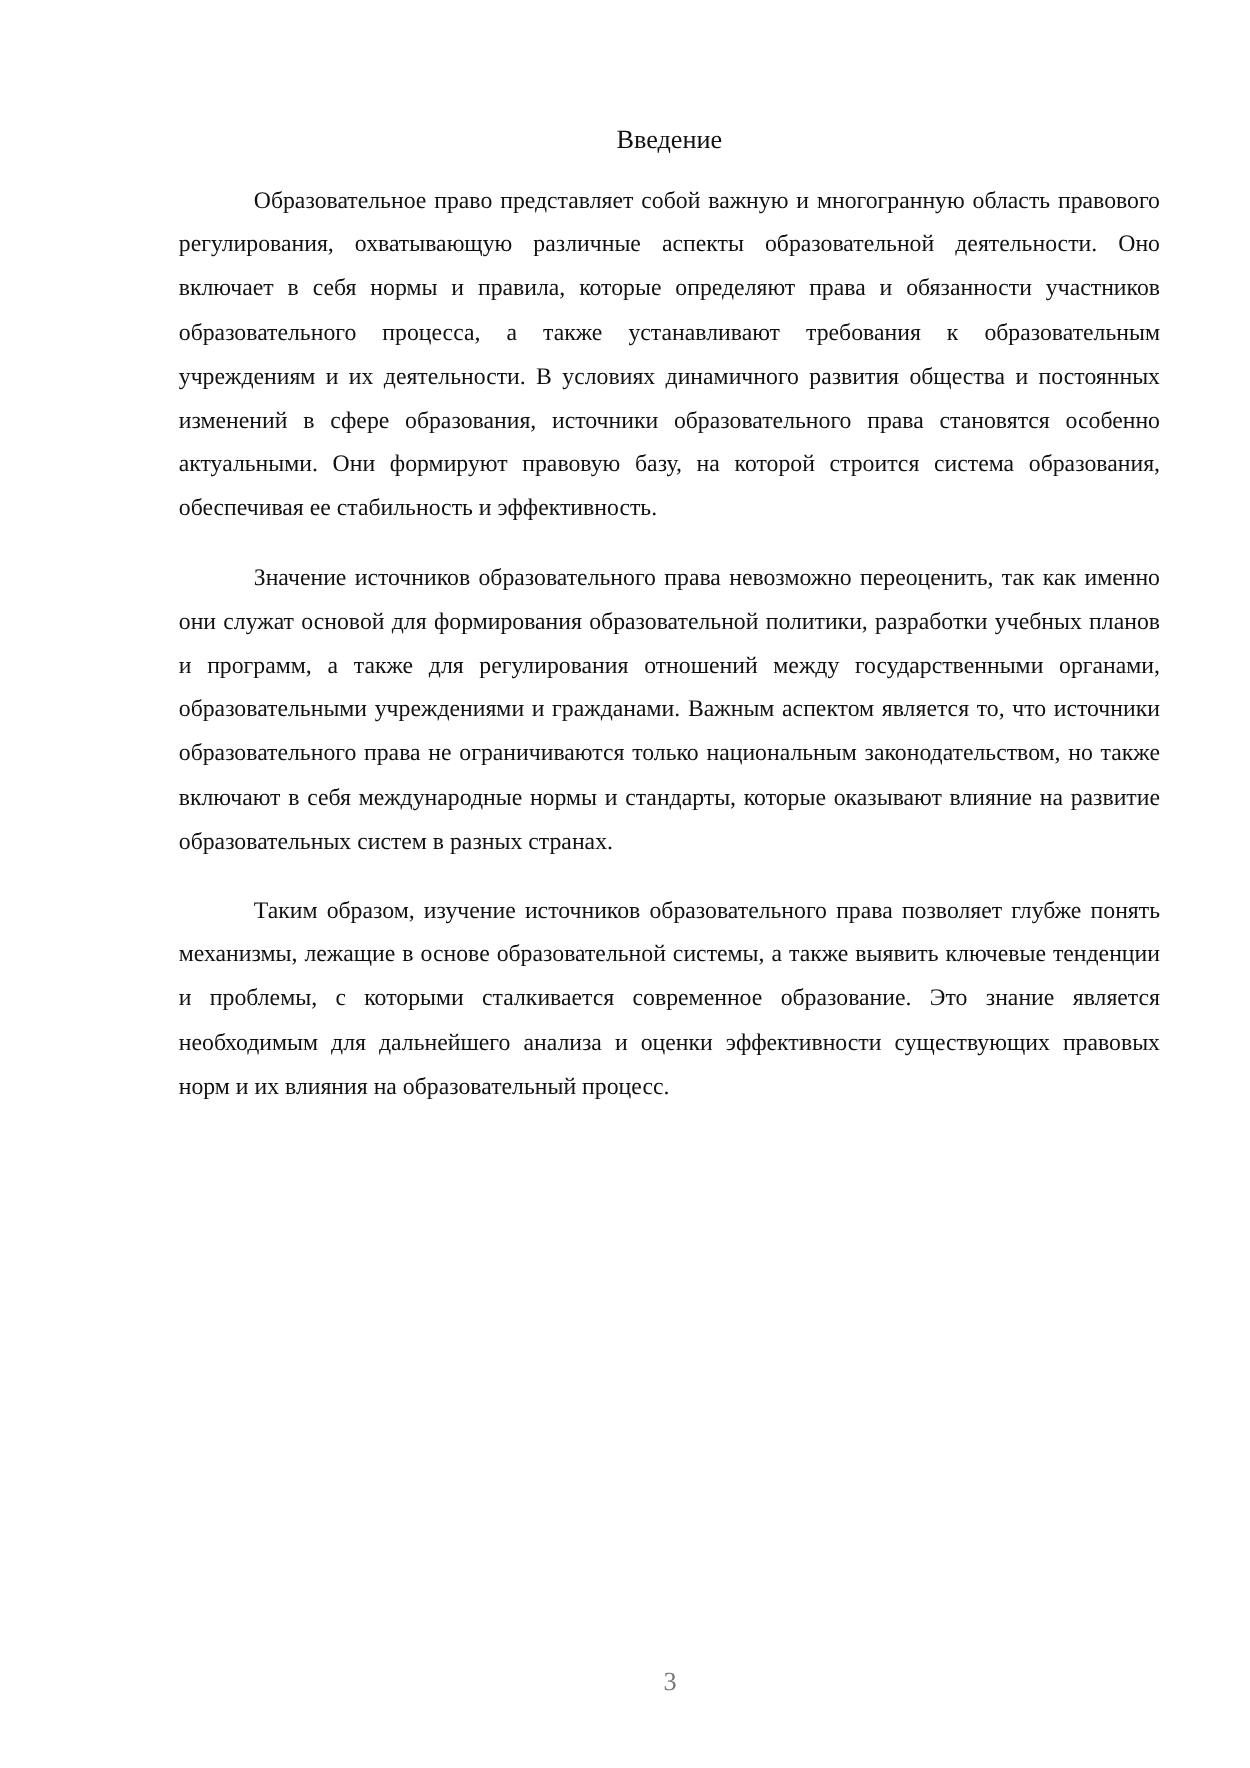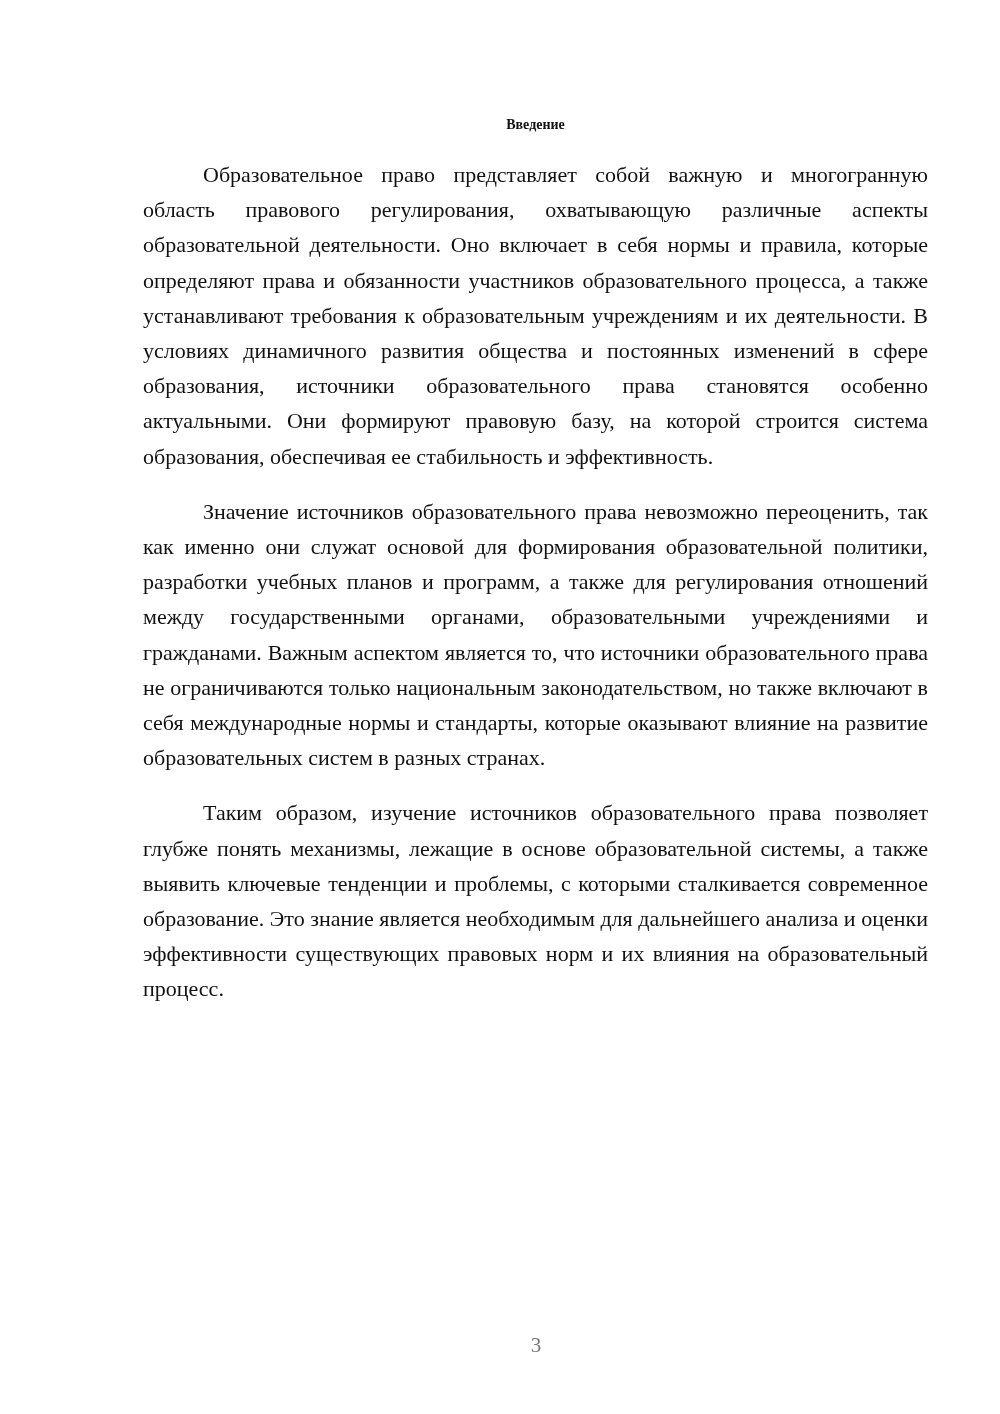--- a/index.html
+++ b/index.html
@@ -16,28 +16,28 @@
       color: #111111;
     }
     .page {
       position: absolute;
       left: 143px;
       top: 95px;
       width: 785px;
     }
     .title {
       text-align: center;
-      font-weight: bold;
-      font-size: 14px;
+      font-weight: normal;
+      font-size: 21px;
       line-height: 32px;
-      margin: 14px 0 11px 0;
+      margin: 0 0 11px 0;
       padding-left: 0;
     }
     .para {
-      font-size: 22px;
+      font-size: 19px;
       line-height: 35.2px;
       text-align: justify;
       text-indent: 60px;
       margin: 16px 0 20px 0;
       hyphens: none;
     }
     .page-number {
       position: absolute;
       left: 0;
       width: 1072px;

